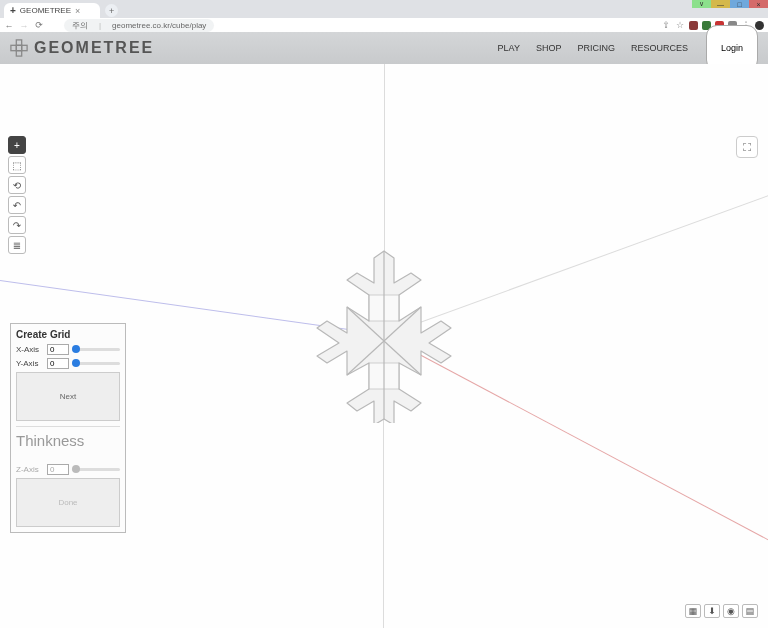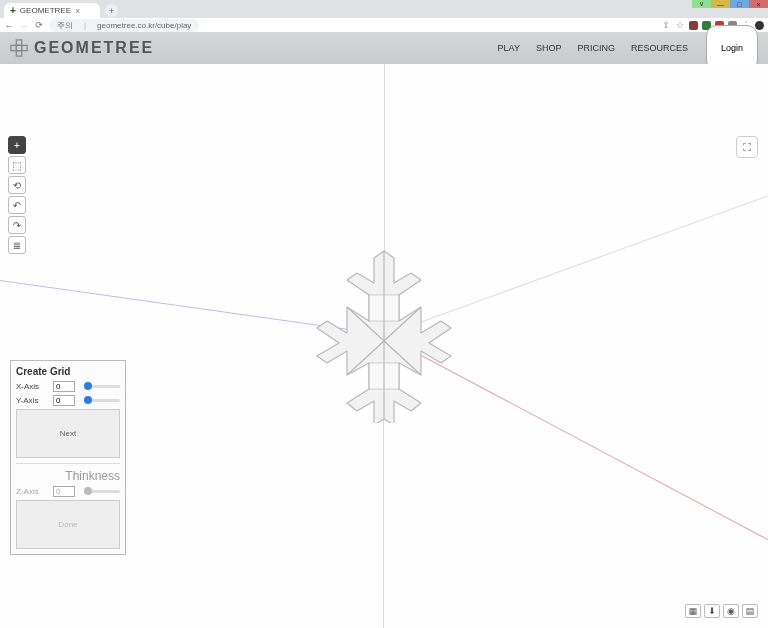--- a/index.html
+++ b/index.html
@@ -15,21 +15,21 @@
   .win-btn.red   { background: #d46a6a; }
 
   .tab-strip { position: absolute; top: 3px; left: 4px; display: flex; align-items: center; gap: 5px; }
   .tab { background: #fff; border-radius: 6px 6px 0 0; padding: 2px 20px 2px 6px; font-size: 8px; display: flex; align-items: center; gap: 4px; color: #444; height: 15px; }
   .tab-fav { font-weight: bold; font-size: 10px; }
   .tab-close { color: #888; font-size: 9px; }
   .new-tab { width: 13px; height: 13px; border-radius: 50%; background: #eceff3; display: flex; align-items: center; justify-content: center; font-size: 9px; color: #666; }
 
   .addr-bar { position: absolute; top: 18px; left: 0; right: 0; height: 14px; background: #fff; display: flex; align-items: center; padding: 0 4px; gap: 5px; }
   .nav-ico { font-size: 9px; color: #777; width: 10px; text-align: center; }
-  .url-chip { background: #f1f3f4; border-radius: 8px; padding: 1px 8px; font-size: 8px; color: #666; display: flex; align-items: center; gap: 11px; flex: 0 0 auto; }
+  .url-chip { background: #f1f3f4; border-radius: 8px; padding: 1px 8px; font-size: 8px; color: #666; display: flex; align-items: center; gap: 11px; flex: 0 0 auto; margin-left: 15px; }
   .url-chip .sep { color: #bbb; }
   .ext-row { position: absolute; right: 4px; display: flex; gap: 4px; align-items: center; }
   .ext-ico { width: 9px; height: 9px; border-radius: 2px; }
 
   
   .app-header { position: absolute; top: 32px; left: 0; right: 0; height: 32px; background: linear-gradient(#d4d6d8,#c8cacc); display: flex; align-items: center; padding: 0 10px; }
   .logo-mark { width: 18px; height: 18px; margin-right: 6px; position: relative; }
   .logo-mark svg { width:100%; height:100%; }
   .brand { font-size: 16px; letter-spacing: 2px; font-family: "Arial Black", Arial; color: #555; font-weight: 600; }
   .spacer { flex: 1; }
@@ -49,31 +49,31 @@
 
   
   .left-tools { position: absolute; top: 72px; left: 8px; display: flex; flex-direction: column; gap: 2px; }
   .tool { width: 18px; height: 18px; border: 1px solid #bbb; border-radius: 3px; background: #fff; display: flex; align-items: center; justify-content: center; font-size: 10px; color: #555; }
   .tool.active { background: #444; color: #fff; border-color:#444; }
 
   
   .tr-box { position: absolute; top: 72px; right: 10px; width: 22px; height: 22px; border:1px solid #ccc; border-radius:4px; background:#fff; display:flex; align-items:center; justify-content:center; font-size:11px; color:#666; }
 
   
-  .panel { position: absolute; left: 10px; bottom: 73px; width: 116px; border:1px solid #bbb; background:#fcfcfc; padding:5px; font-size:8px; color:#444; }
+  .panel { position: absolute; left: 10px; bottom: 95px; width: 116px; border:1px solid #bbb; background:#fcfcfc; padding:5px; font-size:8px; color:#444; }
   .panel h4 { font-size:10px; font-weight:600; margin-bottom:4px; color:#333; }
-  .row { display:flex; align-items:center; gap:9px; margin-bottom:3px; }
+  .row { display:flex; align-items:center; gap:3px; margin-bottom:3px; }
   .row label { width:28px; font-size:8px; }
   .num { width:22px; height:11px; border:1px solid #aaa; font-size:8px; padding:0 2px; background:#fff; }
   .slider-track { flex:1; height:3px; background:#ddd; border-radius:2px; position:relative; }
   .slider-thumb { position:absolute; left:0; top:-3px; width:8px; height:8px; border-radius:50%; background:#2b7de1; }
   .slider-thumb.grey { background:#bbb; }
   .pbtn { width:100%; background:#eee; border:1px solid #ccc; font-size:8px; padding:19px 0; text-align:center; margin-top:2px; color:#666; }
   .panel hr { border:none; border-top:1px solid #ddd; margin:5px 0; }
-  .panel h5 { font-size:12px; color:#999; font-weight:500; margin-bottom:3px;text-align:right; }
+  .panel h5 { font-size:15px; color:#999; font-weight:500; margin-bottom:15px; }
 
   
   .footer { position:absolute; left:10px; bottom:10px; font-size:8px; color:#333; line-height:1.3; }
   .br-tools { position:absolute; right:10px; bottom:10px; display:flex; gap:3px; }
   .br-tools .mini { width:16px; height:14px; border:1px solid #bbb; border-radius:2px; background:#fff; display:flex; align-items:center; justify-content:center; font-size:9px; color:#555; }
 </style>
 </head>
 <body>
 
 <div class="browser-chrome">

